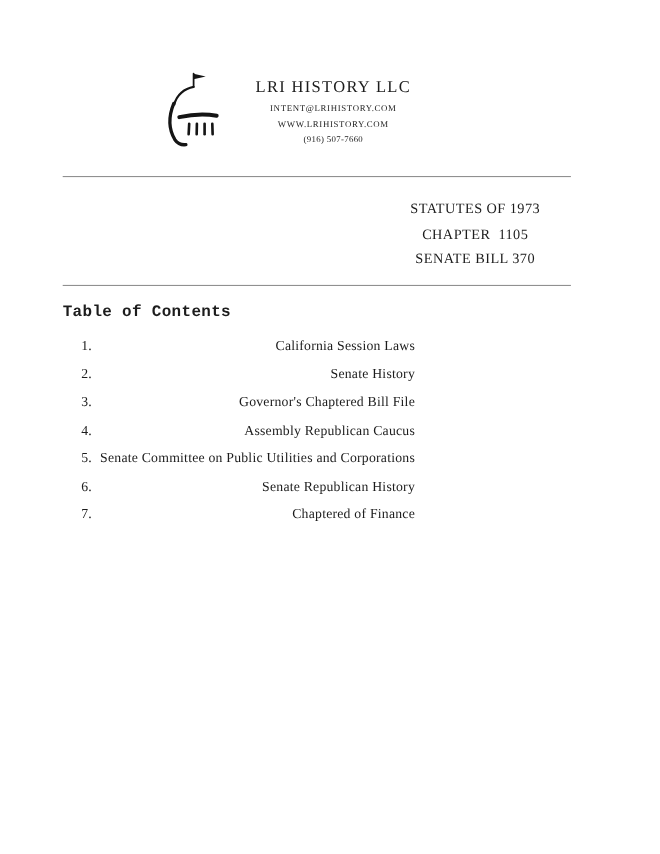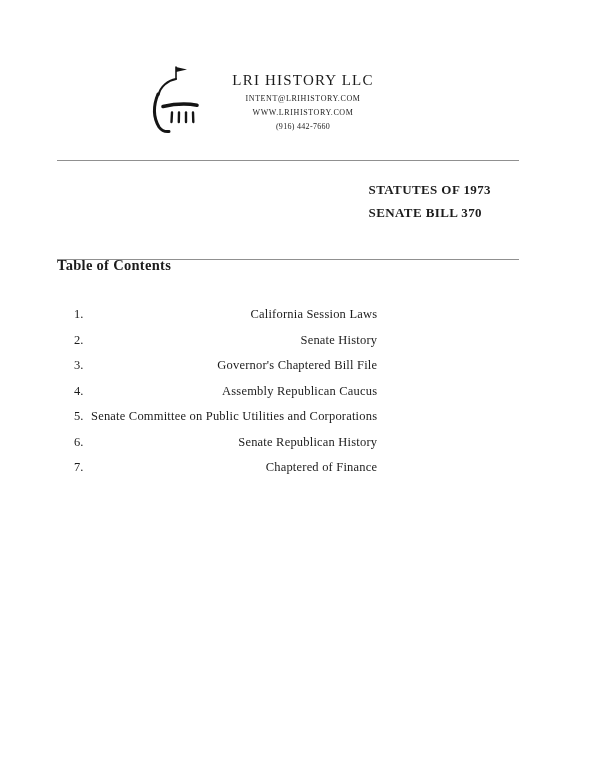--- a/index.html
+++ b/index.html
@@ -62,38 +62,39 @@
     margin: 0;
   }
   .rule-1 { top: 160px; }
   .rule-2 { top: 259px; }
 
   
   .ref-block {
     position: absolute;
     top: 179px;
     right: 109px;
-    text-align: left;
-    font-weight: bold;
+    text-align: center;
+    font-weight: normal;
     font-size: 13px;
     letter-spacing: 0.4px;
     line-height: 22.5px;
   }
   .ref-line {
     white-space: pre; 
   }
 
   
   .toc-title {
     position: absolute;
-    top: 257px;
+    top: 276px;
     left: 57px;
     font-weight: bold;
     font-size: 14.5px;
     letter-spacing: 0.3px;
+    font-family: Liberation Mono, monospace;
   }
   .toc-list {
     position: absolute;
     top: 302px;
     left: 57px;
     margin: 0;
     padding: 0 0 0 30px;
     font-size: 12.5px;
     letter-spacing: 0.2px;
     text-align: right;
@@ -124,29 +125,30 @@
       <path d="M26,48.5 L25.5,58" stroke-width="2.4"></path>
       <path d="M33,48.5 L32.8,58" stroke-width="2.4"></path>
       <path d="M40,48.5 L40,58" stroke-width="2.4"></path>
       <path d="M47,48.5 L47.3,58" stroke-width="2.4"></path>
     </svg>
 
     <div class="contact-block">
       <div class="company-name">LRI HISTORY LLC</div>
       <div class="contact-line">INTENT@LRIHISTORY.COM</div>
       <div class="contact-line">WWW.LRIHISTORY.COM</div>
-      <div class="contact-line phone">(916) 442-7660</div>
+      <div class="contact-line phone">(916) 507-7660</div>
     </div>
   </div>
 
   <hr class="rule rule-1">
   <hr class="rule rule-2">
 
   <div class="ref-block">
     <div class="ref-line">STATUTES OF 1973</div>
+    <div class="ref-line">CHAPTER  1105</div>
     <div class="ref-line">SENATE BILL 370</div>
   </div>
 
   <div class="toc-title">Table of Contents</div>
 
   <ol class="toc-list">
     <li>California Session Laws</li>
     <li>Senate History</li>
     <li>Governor's Chaptered Bill File</li>
     <li>Assembly Republican Caucus</li>

